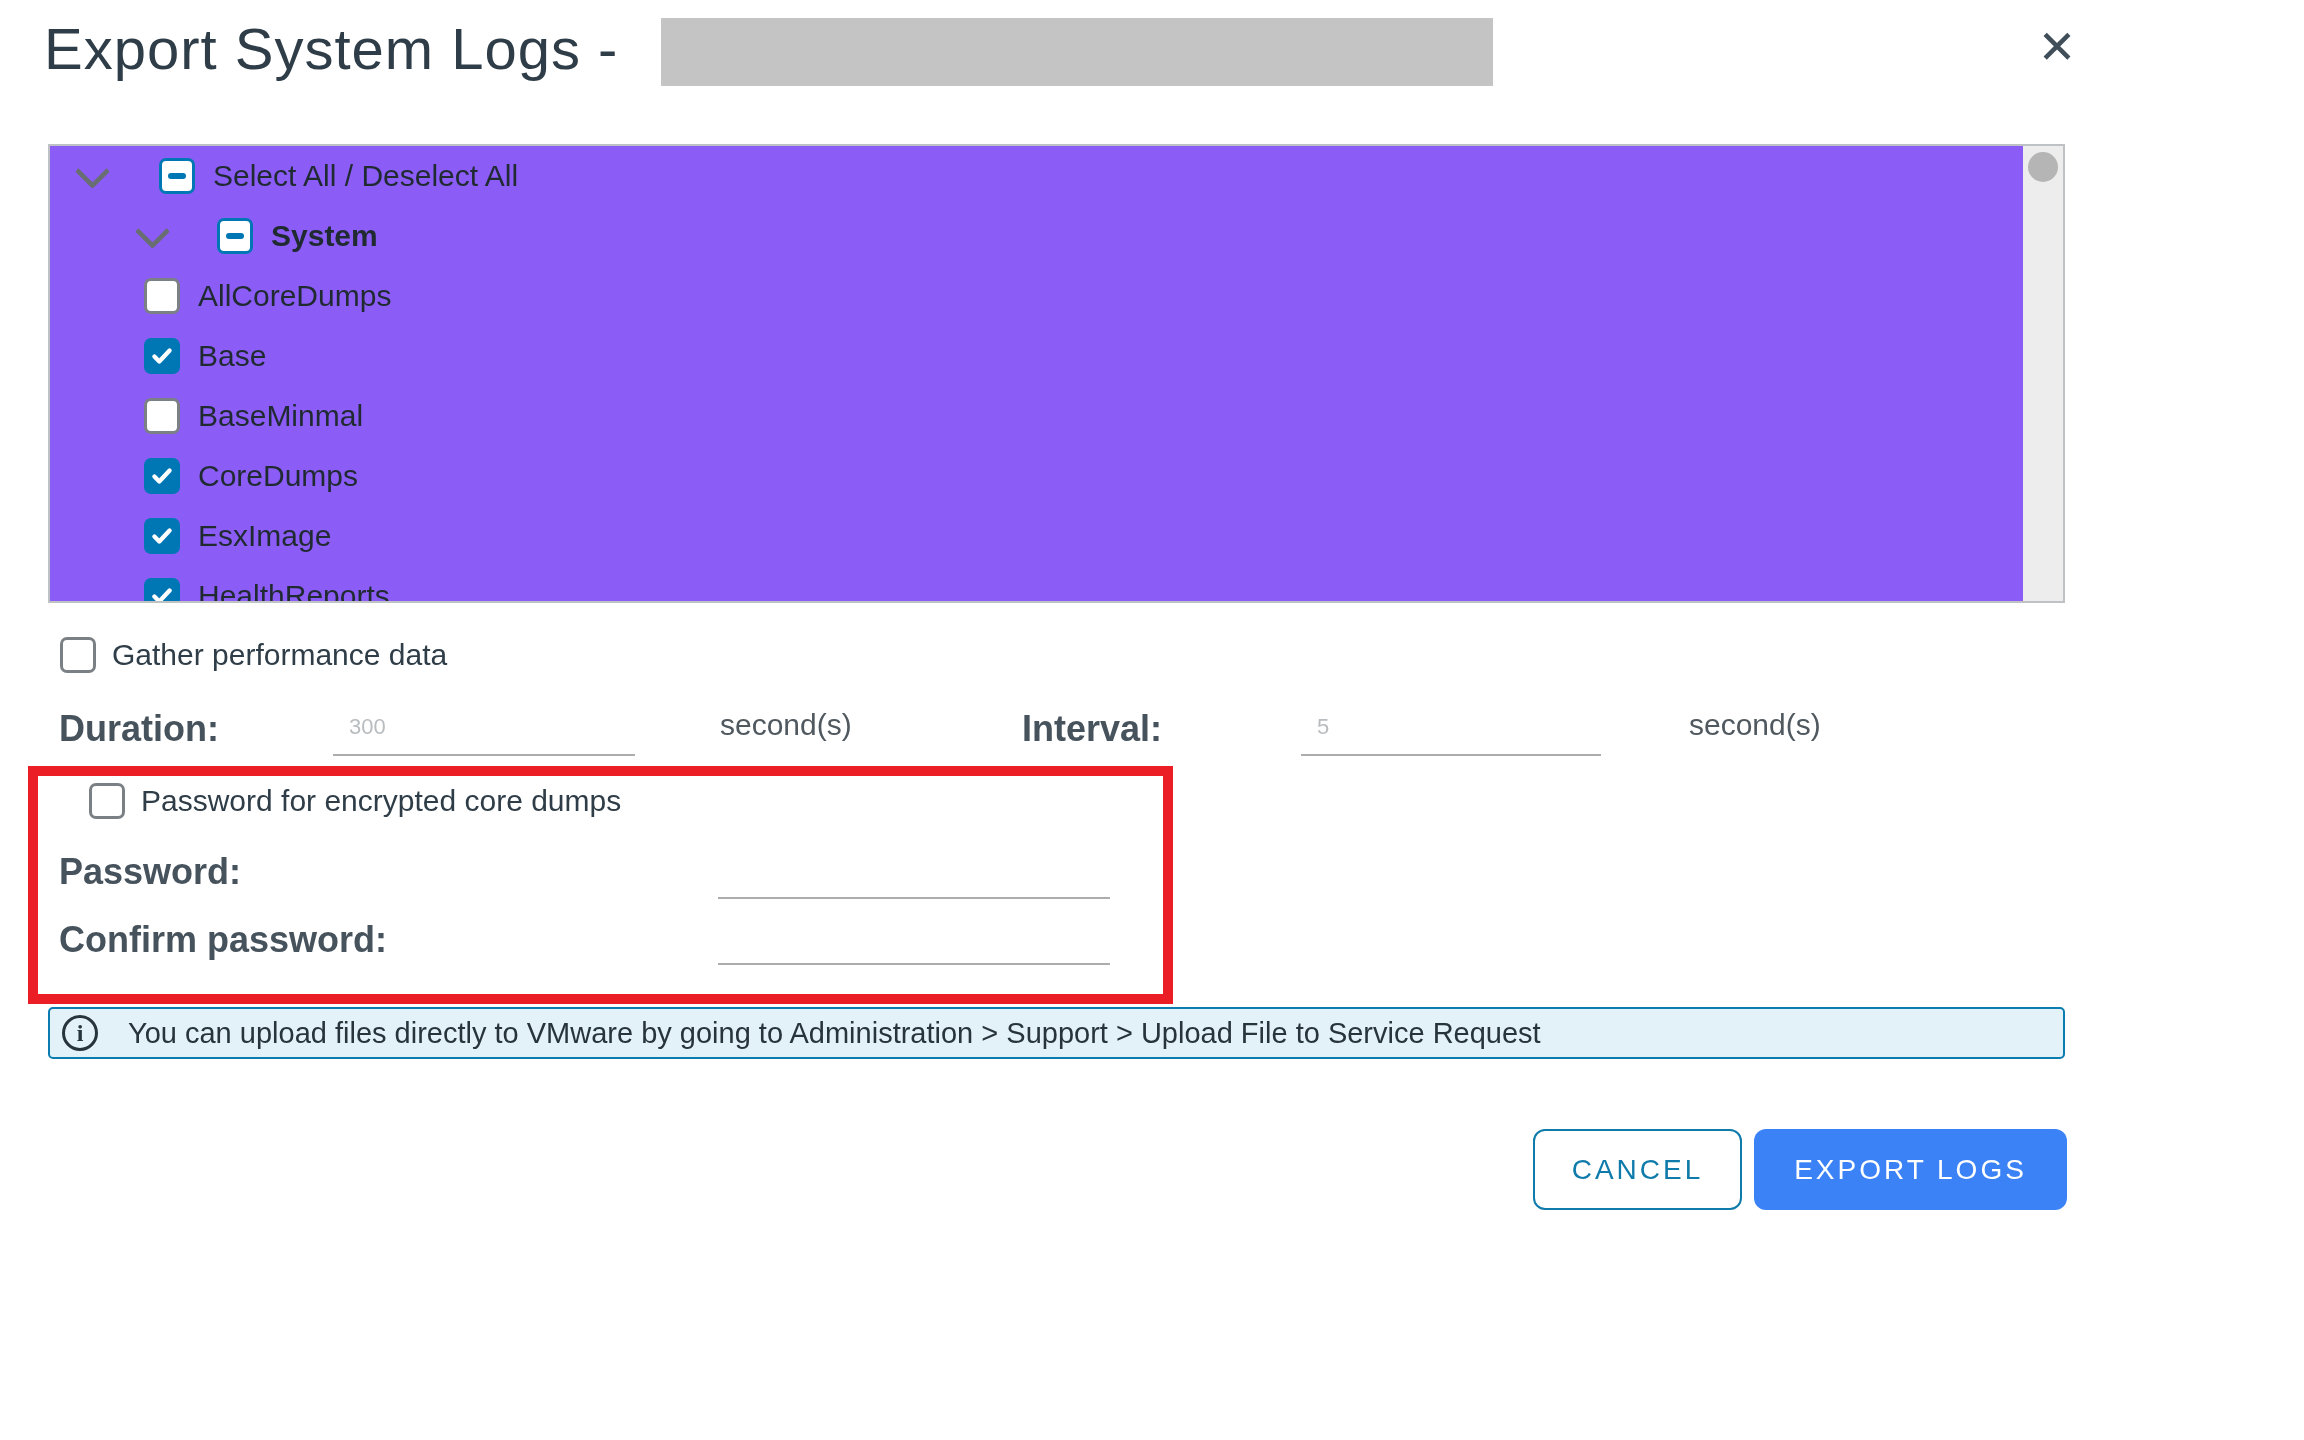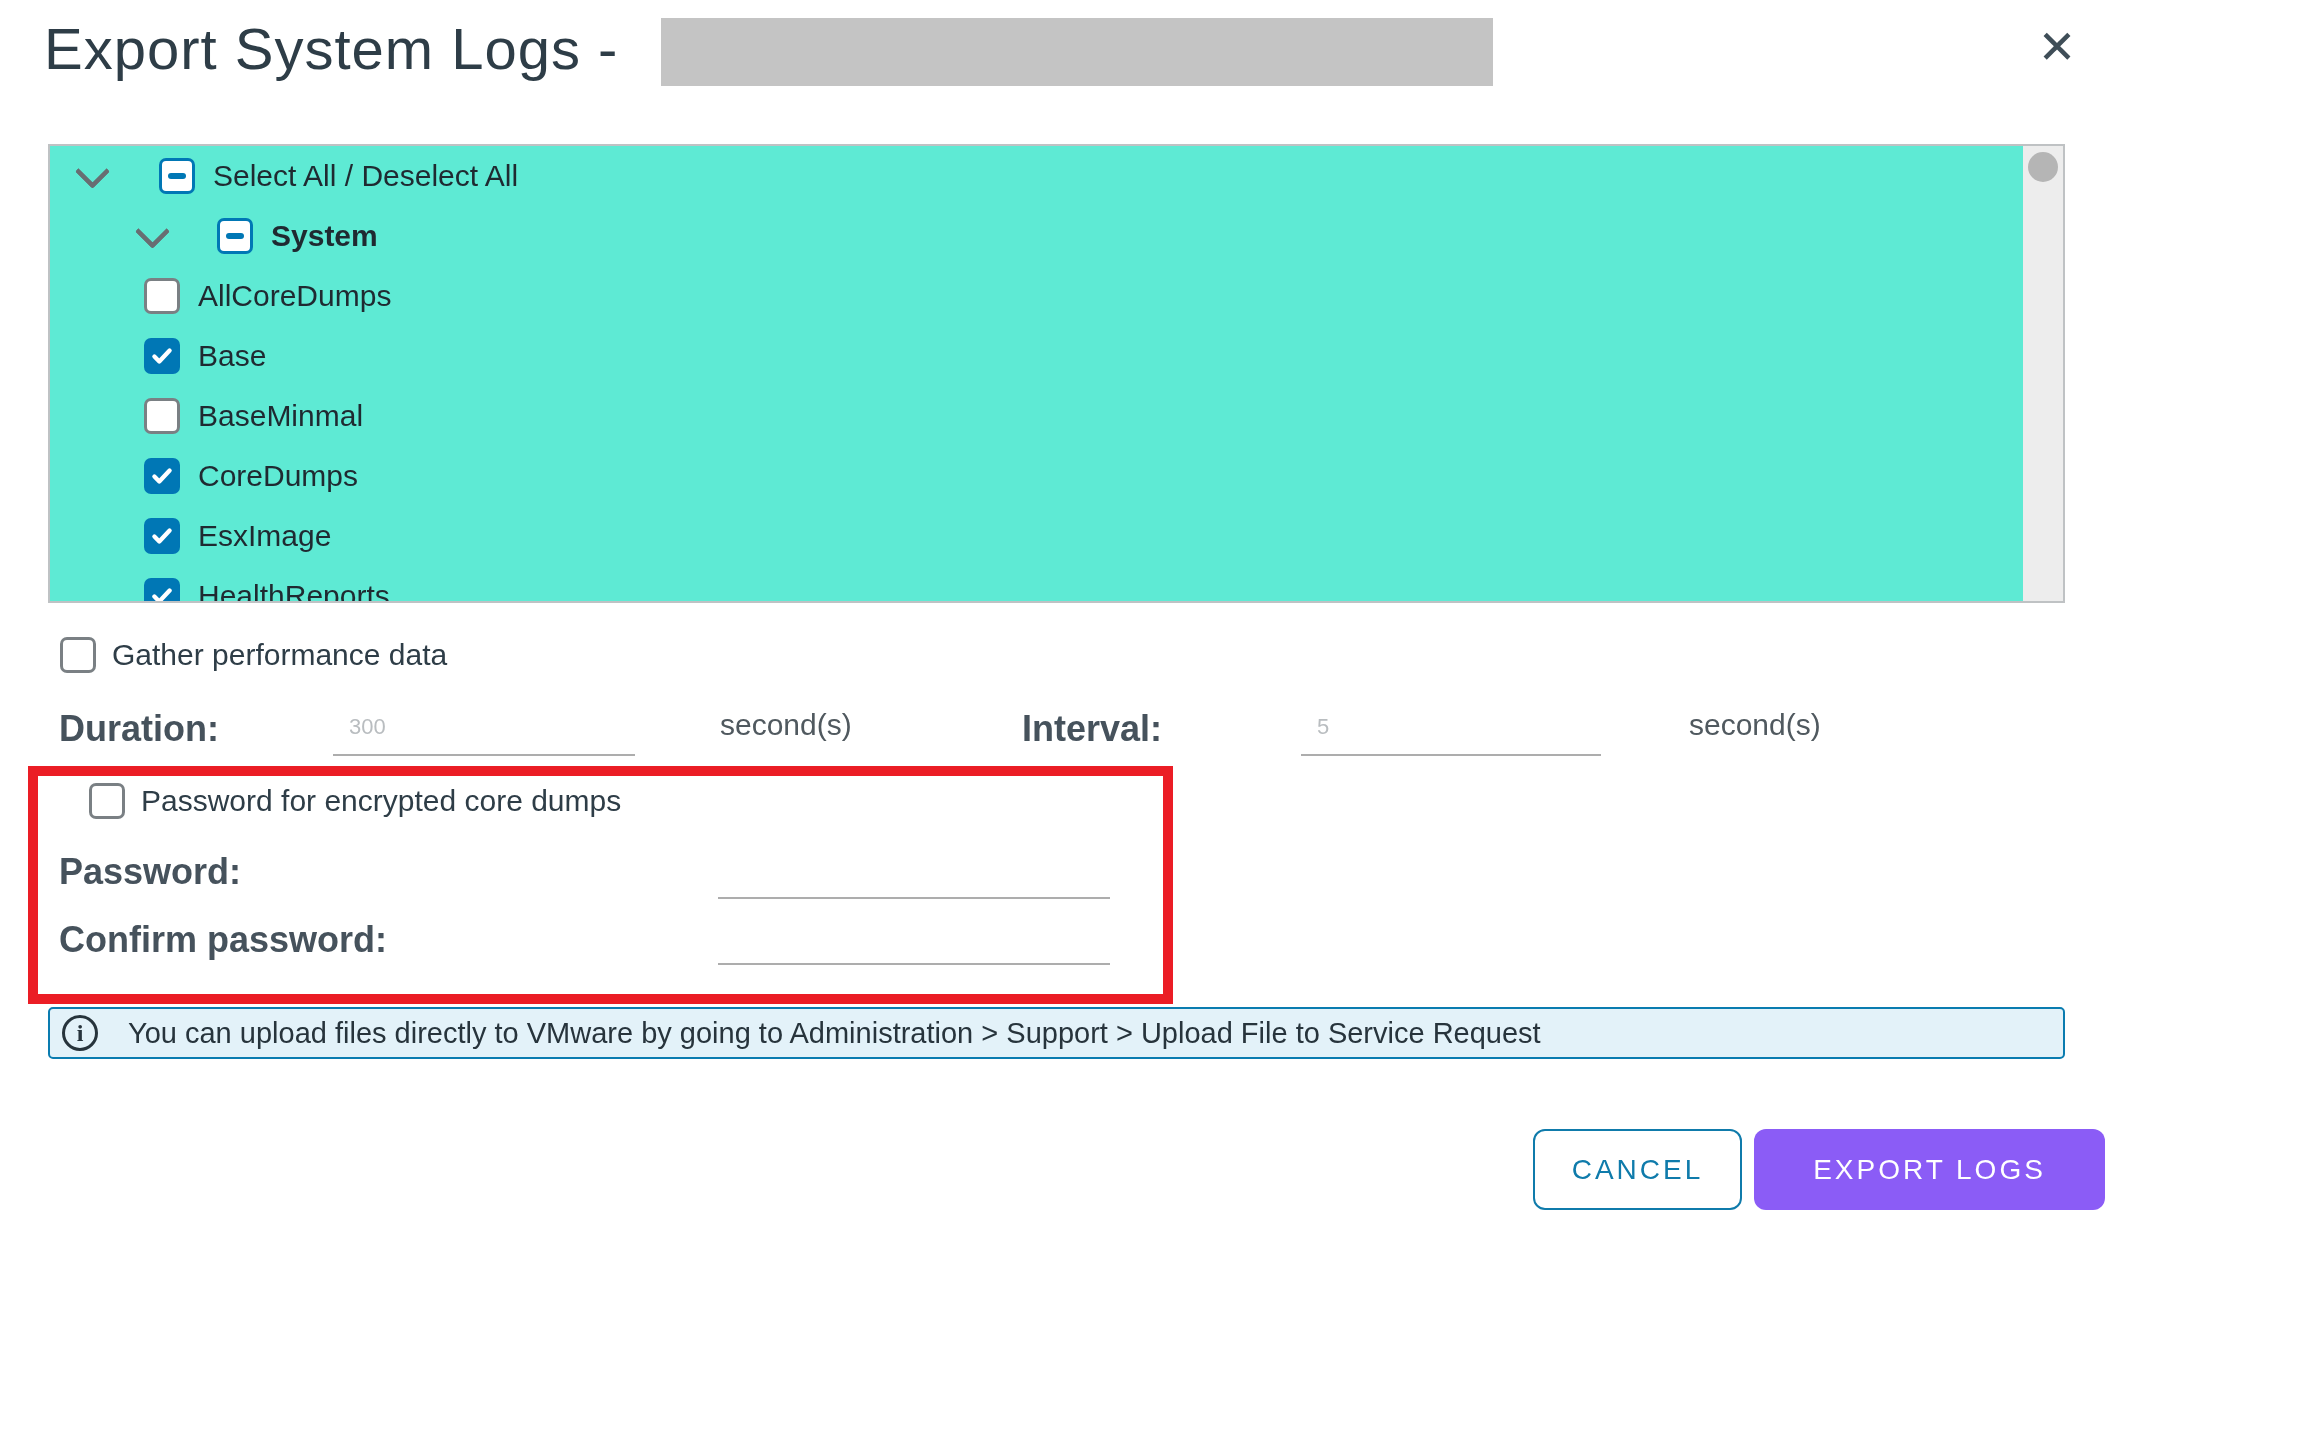--- a/index.html
+++ b/index.html
@@ -17,21 +17,21 @@
   .redact{position:absolute;left:661px;top:18px;width:832px;height:68px;background:#C4C4C4;}
   .close-btn{
     position:absolute;left:2022px;top:12px;width:70px;height:70px;background:none;border:none;
     display:flex;align-items:center;justify-content:center;font-size:46px;color:#3F4E58;
     cursor:pointer;padding:0;font-family:inherit;
   }
 
   
   .tree-panel{
     position:absolute;left:48px;top:144px;width:2017px;height:459px;box-sizing:border-box;
-    border:2px solid #BFC2C4;background:#5eead4;overflow:hidden;
+    border:2px solid #BFC2C4;background:#8b5cf6;overflow:hidden;
   }
   .scroll-track{position:absolute;top:0;right:0;width:40px;height:100%;background:#EDEDED;}
   .scroll-thumb{position:absolute;top:6px;left:5px;width:30px;height:30px;border-radius:50%;background:#B5B5B5;}
   .tree-row{display:flex;align-items:center;height:60px;}
   .level0{padding-left:22px;}
   .level1{padding-left:82px;font-weight:bold;}
   .level2{padding-left:94px;}
   .chev-box{width:40px;height:40px;display:flex;align-items:center;justify-content:center;margin-right:45px;flex:none;}
   .level0 .chev-box{margin-right:47px;}
   .chevron{
@@ -90,21 +90,21 @@
   }
   .banner-text{margin-left:30px;font-size:29px;color:#27343C;white-space:nowrap;}
 
   
   .btn{
     position:absolute;top:1129px;height:81px;border-radius:12px;font-size:28px;letter-spacing:3px;
     display:flex;align-items:center;justify-content:center;box-sizing:border-box;cursor:pointer;
     font-family:inherit;font-weight:500;
   }
   #cancel-btn{left:1533px;width:209px;background:#fff;border:2px solid #0F7BAB;color:#0F7BAB;}
-  #export-btn{left:1754px;width:351px;background:#8b5cf6;border:none;color:#fff;}
+  #export-btn{left:1754px;width:313px;background:#3b82f6;border:none;color:#fff;}
 </style>
 </head>
 <body>
 
 <div class="dialog">
 
   <div class="title">Export System Logs -</div>
   <div class="redact"></div>
   <button class="close-btn">
     <span>✕</span>

